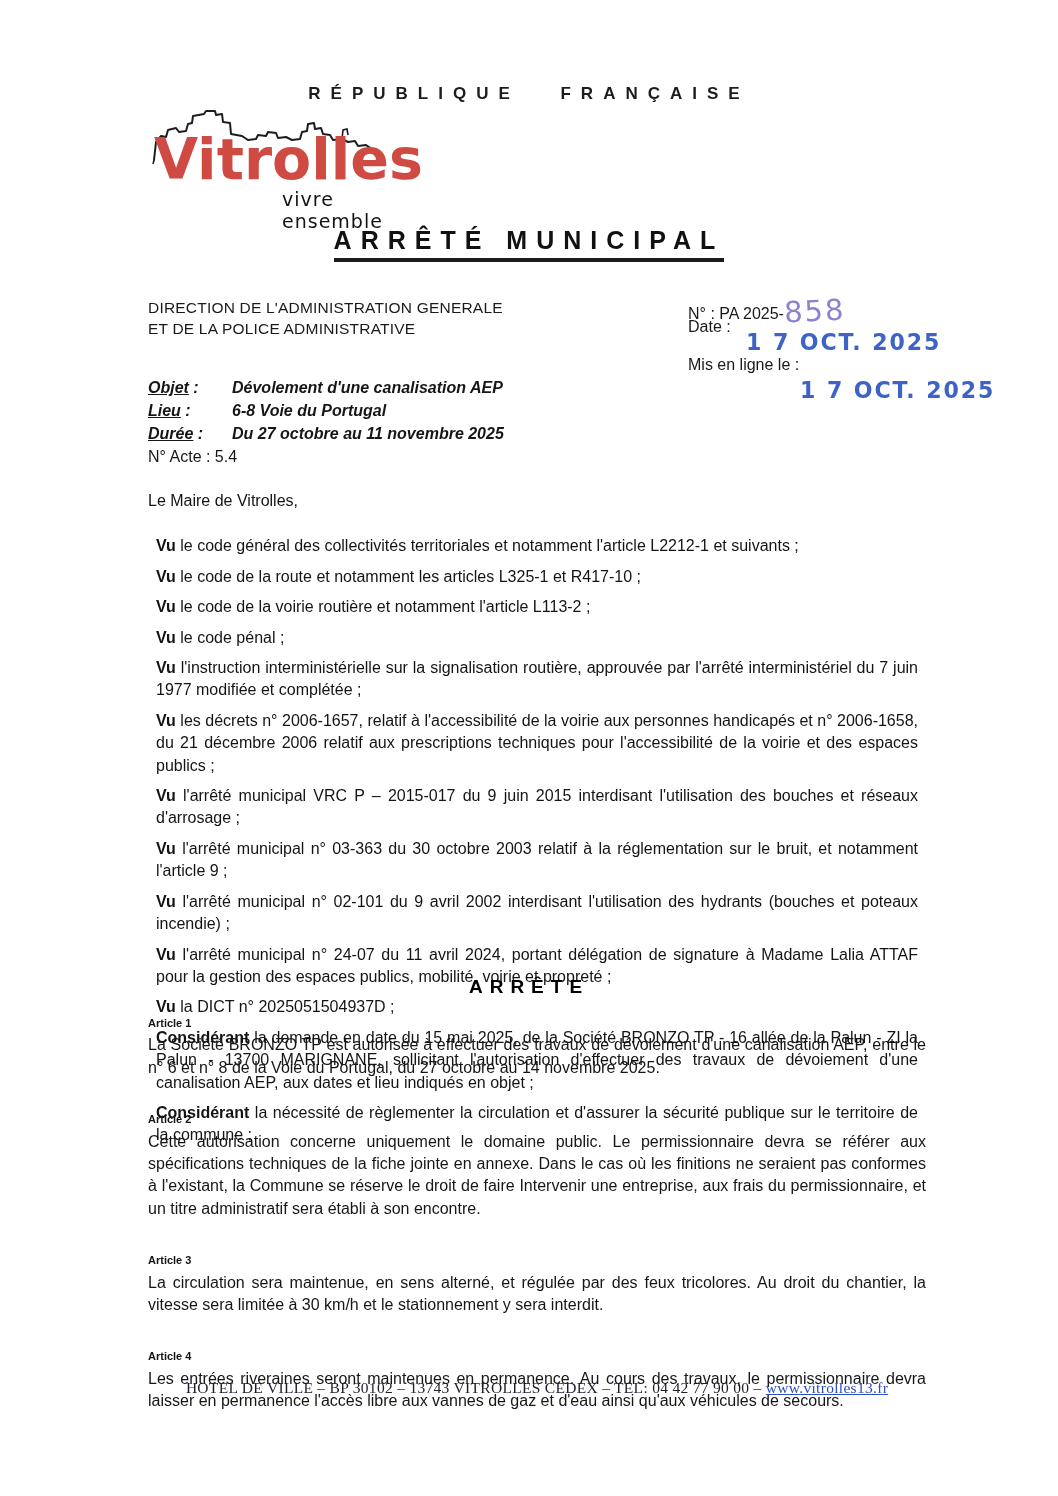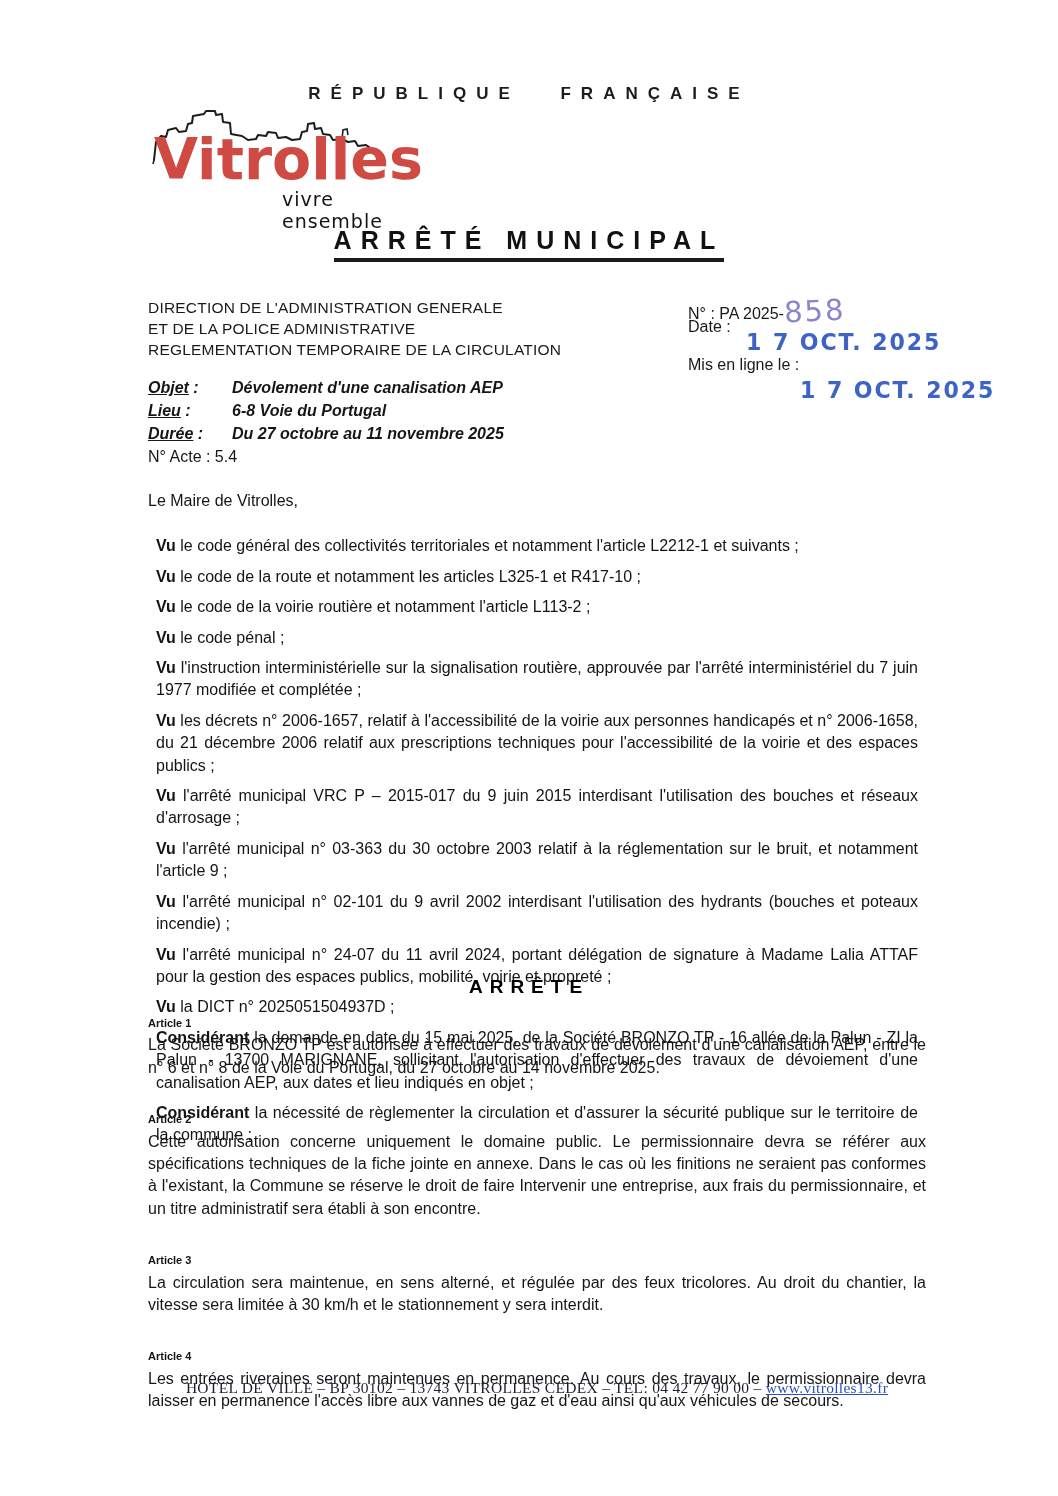--- a/index.html
+++ b/index.html
@@ -110,21 +110,20 @@
     <div class="logo-tagline">vivre ensemble</div>
   </div>
 
   <div class="doc-title">
     <span>ARRÊTÉ MUNICIPAL</span>
   </div>
 
   <div class="department">
     <div>DIRECTION DE L'ADMINISTRATION GENERALE</div>
     <div>ET DE LA POLICE ADMINISTRATIVE</div>
-    <div>REGLEMENTATION TEMPORAIRE DE LA CIRCULATION</div>
   </div>
 
   <div class="refblock">
     <div class="ref-num">
       <span>N° : PA 2025-</span><span class="handwritten" style="color:#8a83cd;">858</span>
     </div>
     <div class="ref-date-label">Date :</div>
     <div class="stamp stamp1" style="color:#3c63c5;">1 7 OCT. 2025</div>
     <div class="ref-online-label">Mis en ligne le :</div>
     <div class="stamp stamp2" style="color:#3c63c5;">1 7 OCT. 2025</div>

